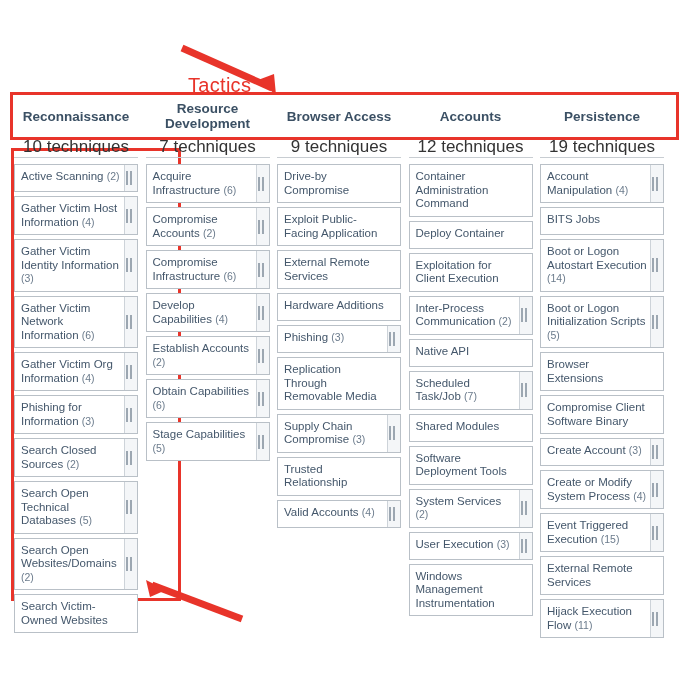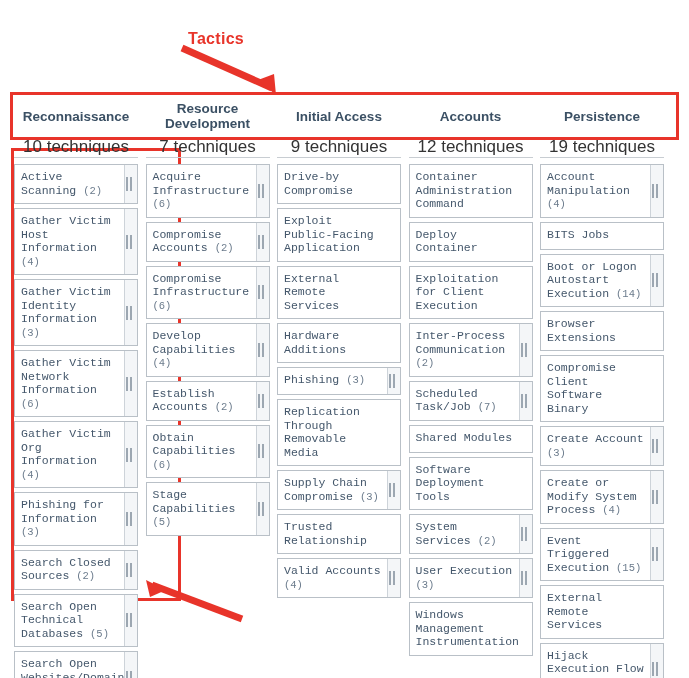--- a/index.html
+++ b/index.html
@@ -14,24 +14,25 @@
     position: relative;
     width: 689px;
     height: 678px;
     background: #fff;
   }
 
   
   .annot-label {
     position: absolute;
     color: #e8342a;
-    font-weight: bold;
-    font-size: 16px;
+    font-weight: normal;
+    font-size: 20px;
     letter-spacing: 0.3px;
     white-space: nowrap;
+    margin-top: 44px;
   }
   #tactics-label { left: 188px; top: 30px; }
   #techniques-label { left: 246px; top: 612px; }
 
   svg.arrow-layer {
     position: absolute;
     left: 0; top: 0;
     width: 689px; height: 678px;
     pointer-events: none;
   }
@@ -89,21 +90,20 @@
   .cell {
     position: relative;
     border: 1px solid #b9c0c7;
     background: #ffffff;
     margin-bottom: 4px;
     min-height: 28px;
     padding: 5px 16px 5px 6px;
     font-size: 11.5px;
     line-height: 13.5px;
     color: #44576b;
-    font-family: Liberation Mono, monospace;
   }
   .cell .sub {
     color: #6b7b8c;
     font-size: 10.5px;
   }
   .grip {
     position: absolute;
     right: 3px;
     top: 50%;
     transform: translateY(-50%);
@@ -172,21 +172,21 @@
           <div class="cell"><span>Compromise Accounts</span> <span class="sub">(2)</span><span class="grip-box"></span><span class="grip"></span></div>
           <div class="cell"><span>Compromise Infrastructure</span> <span class="sub">(6)</span><span class="grip-box"></span><span class="grip"></span></div>
           <div class="cell"><span>Develop Capabilities</span> <span class="sub">(4)</span><span class="grip-box"></span><span class="grip"></span></div>
           <div class="cell"><span>Establish Accounts</span> <span class="sub">(2)</span><span class="grip-box"></span><span class="grip"></span></div>
           <div class="cell"><span>Obtain Capabilities</span> <span class="sub">(6)</span><span class="grip-box"></span><span class="grip"></span></div>
           <div class="cell"><span>Stage Capabilities</span> <span class="sub">(5)</span><span class="grip-box"></span><span class="grip"></span></div>
         </div>
       </div>
 
       <div class="col">
-        <div class="tactic-name">Initial Access</div>
+        <div class="tactic-name">Browser Access</div>
         <div class="tech-count">9 techniques</div>
         <div class="cells">
           <div class="cell"><span>Drive-by Compromise</span> <span class="sub"></span></div>
           <div class="cell"><span>Exploit Public-Facing Application</span> <span class="sub"></span></div>
           <div class="cell"><span>External Remote Services</span> <span class="sub"></span></div>
           <div class="cell"><span>Hardware Additions</span> <span class="sub"></span></div>
           <div class="cell"><span>Phishing</span> <span class="sub">(3)</span><span class="grip-box"></span><span class="grip"></span></div>
           <div class="cell"><span>Replication Through Removable Media</span> <span class="sub"></span></div>
           <div class="cell"><span>Supply Chain Compromise</span> <span class="sub">(3)</span><span class="grip-box"></span><span class="grip"></span></div>
           <div class="cell"><span>Trusted Relationship</span> <span class="sub"></span></div>
@@ -195,36 +195,38 @@
       </div>
 
       <div class="col">
         <div class="tactic-name">Accounts</div>
         <div class="tech-count">12 techniques</div>
         <div class="cells">
           <div class="cell"><span>Container Administration Command</span> <span class="sub"></span></div>
           <div class="cell"><span>Deploy Container</span> <span class="sub"></span></div>
           <div class="cell"><span>Exploitation for Client Execution</span> <span class="sub"></span></div>
           <div class="cell"><span>Inter-Process Communication</span> <span class="sub">(2)</span><span class="grip-box"></span><span class="grip"></span></div>
+          <div class="cell"><span>Native API</span> <span class="sub"></span></div>
           <div class="cell"><span>Scheduled Task/Job</span> <span class="sub">(7)</span><span class="grip-box"></span><span class="grip"></span></div>
           <div class="cell"><span>Shared Modules</span> <span class="sub"></span></div>
           <div class="cell"><span>Software Deployment Tools</span> <span class="sub"></span></div>
           <div class="cell"><span>System Services</span> <span class="sub">(2)</span><span class="grip-box"></span><span class="grip"></span></div>
           <div class="cell"><span>User Execution</span> <span class="sub">(3)</span><span class="grip-box"></span><span class="grip"></span></div>
           <div class="cell"><span>Windows Management Instrumentation</span> <span class="sub"></span></div>
         </div>
       </div>
 
       <div class="col">
         <div class="tactic-name">Persistence</div>
         <div class="tech-count">19 techniques</div>
         <div class="cells">
           <div class="cell"><span>Account Manipulation</span> <span class="sub">(4)</span><span class="grip-box"></span><span class="grip"></span></div>
           <div class="cell"><span>BITS Jobs</span> <span class="sub"></span></div>
           <div class="cell"><span>Boot or Logon Autostart Execution</span> <span class="sub">(14)</span><span class="grip-box"></span><span class="grip"></span></div>
+          <div class="cell"><span>Boot or Logon Initialization Scripts</span> <span class="sub">(5)</span><span class="grip-box"></span><span class="grip"></span></div>
           <div class="cell"><span>Browser Extensions</span> <span class="sub"></span></div>
           <div class="cell"><span>Compromise Client Software Binary</span> <span class="sub"></span></div>
           <div class="cell"><span>Create Account</span> <span class="sub">(3)</span><span class="grip-box"></span><span class="grip"></span></div>
           <div class="cell"><span>Create or Modify System Process</span> <span class="sub">(4)</span><span class="grip-box"></span><span class="grip"></span></div>
           <div class="cell"><span>Event Triggered Execution</span> <span class="sub">(15)</span><span class="grip-box"></span><span class="grip"></span></div>
           <div class="cell"><span>External Remote Services</span> <span class="sub"></span></div>
           <div class="cell"><span>Hijack Execution Flow</span> <span class="sub">(11)</span><span class="grip-box"></span><span class="grip"></span></div>
         </div>
       </div>
 

